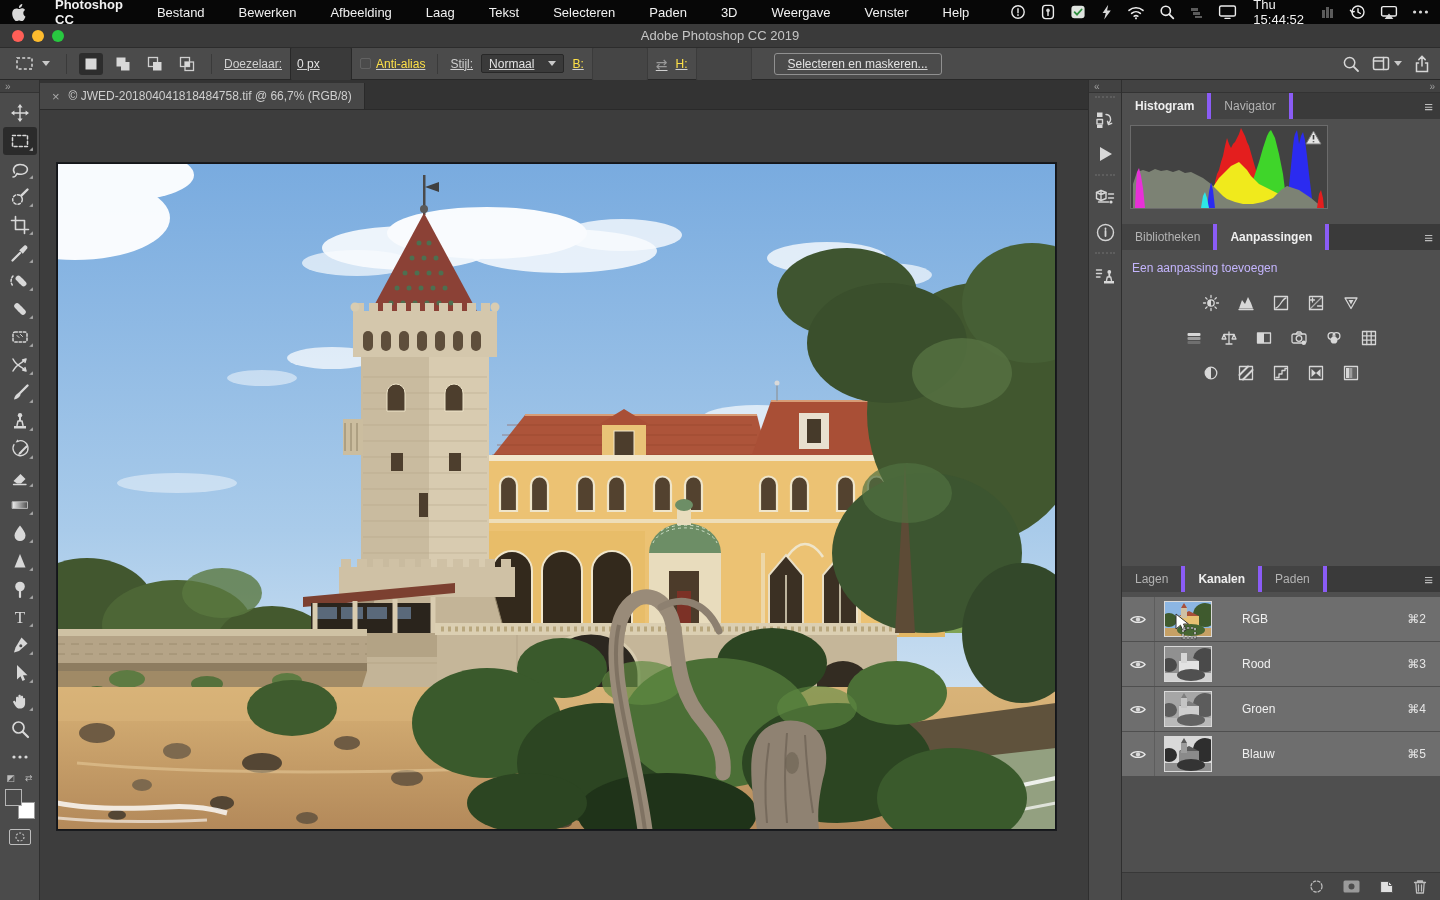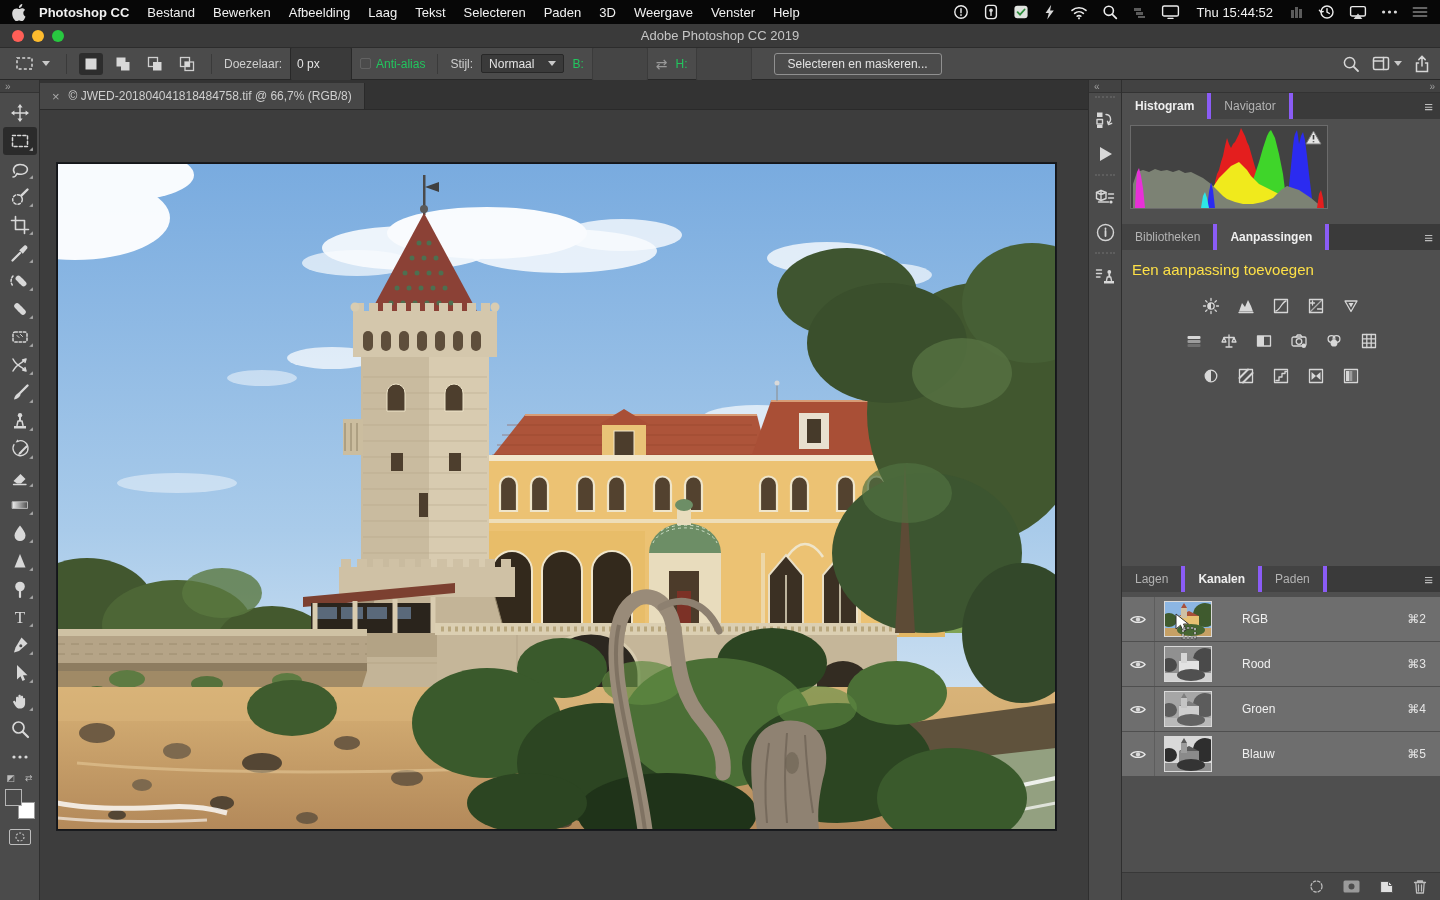--- a/index.html
+++ b/index.html
@@ -3,51 +3,51 @@
 <meta charset="utf-8">
 <style>
   * { margin:0; padding:0; box-sizing:border-box; }
   html,body { width:1440px; height:900px; overflow:hidden; background:#3d3d3d;
     font-family:"Liberation Sans", sans-serif; -webkit-font-smoothing:antialiased; }
   svg { display:block; }
   .f { fill:#d8d8d8; stroke:none; }
 
   
   .menubar { height:24px; background:#070707; color:#f1f1f1; font-size:13px;
-    display:flex; align-items:center; padding:0 12px; gap:0; }
+    display:flex; align-items:center; padding:0 12px; gap:16px; }
   .menubar .apple { margin-right:6px; display:flex; }
   .mi { padding:0 9px; cursor:default; }
   .mi.app { font-weight:bold; padding-left:6px; }
   .mb-spacer { flex:1; }
   .mb-right { display:flex; align-items:center; gap:14px; }
   .mb-right .sic { display:flex; align-items:center; }
   .mb-right .sic svg { stroke:#ececec; fill:none; stroke-width:1.4; stroke-linecap:round; }
   .mb-right .dim { opacity:.4; }
   .clock { font-size:13px; padding:0 2px; }
 
   
   .titlebar { height:24px; background:#3a3a3a; border-bottom:1px solid #2c2c2c; position:relative;
     display:flex; align-items:center; justify-content:center; color:#c6c6c6; font-size:13px; }
   .lights { position:absolute; left:12px; top:0; height:100%; display:flex; align-items:center; gap:8px; }
   .light { width:12px; height:12px; border-radius:50%; }
   .light.r { background:#ff5f57; } .light.y { background:#febc2e; } .light.g { background:#28c840; }
 
   
   .optionsbar { height:32px; background:#4b4b4b; border-bottom:1px solid #282828;
-    display:flex; align-items:center; font-size:12px; color:#cfcfcf; padding:0 10px; gap:8px; }
+    display:flex; align-items:center; font-size:12px; color:#cfcfcf; padding:0 10px; gap:8px;text-decoration:underline; }
   .osep { width:1px; height:20px; background:#3a3a3a; margin:0 4px; }
   .toolpreset { display:flex; align-items:center; gap:6px; padding:2px 4px; }
   .chev { width:0; height:0; border-left:4px solid transparent; border-right:4px solid transparent;
     border-top:5px solid #c9c9c9; }
   .modebtn { width:24px; height:22px; display:flex; align-items:center; justify-content:center; border-radius:3px; }
   .modebtn.sel { background:#2d2d2d; }
   .field { background:#3a3a3a; border:1px solid #282828; border-radius:2px; height:19px;
     display:flex; align-items:center; padding:16px 6px; color:#e3e3e3; min-width:62px; }
   .field.dis { background:#454545; border-color:#3b3b3b; color:#8a8a8a; min-width:56px; }
-  .lbl.dim, .dimtxt { color:#22c55e; }
+  .lbl.dim, .dimtxt { color:#fde047; }
   .cbx { width:11px; height:11px; border:1px solid #777; border-radius:2px; margin-right:5px; opacity:.55; }
   .aa { display:flex; align-items:center; }
   .dropdown { background:#3a3a3a; border:1px solid #282828; border-radius:2px; height:19px;
     display:flex; align-items:center; gap:14px; padding:0 7px; color:#e3e3e3; }
   .swapic { color:#9a9a9a; font-size:14px; }
   .maskbtn { border:1px solid #909090; border-radius:3px; height:22px; padding:0 13px;
     display:flex; align-items:center; color:#e2e2e2; margin-left:14px; }
   .ob-right { margin-left:auto; display:flex; align-items:center; gap:12px; }
   .ob-right svg { stroke:#d6d6d6; fill:none; stroke-width:1.5; stroke-linecap:round; }
 
@@ -102,21 +102,21 @@
   .ptab { padding:0 13px; display:flex; align-items:center; color:#b3b3b3; background:#434343;
     border-right:4px solid #8b5cf6; }
   .ptab.active { background:#4f4f4f; color:#efefef; font-weight:bold; }
   .pmenu { position:absolute; right:8px; top:0; height:100%; display:flex; align-items:center;
     color:#bdbdbd; font-size:15px; letter-spacing:-1px; }
   .pbody { background:#4f4f4f; }
   .histbody { height:105px; padding:6px 0 0 8px; }
   .histbox { width:198px; height:84px; background:#424242; border:1px solid #6b6b6b; position:relative; }
   .histwarn { position:absolute; top:4px; right:5px; }
   .adjbody { height:316px; padding-top:9px; }
-  .addlabel { color:#fde047; font-size:15px; margin:2px 12px 16px 10px; }
+  .addlabel { color:#c4b5fd; font-size:12px; margin:2px 12px 16px 10px; }
   .adjrow { display:flex; justify-content:center; gap:9px; margin-bottom:11px; }
   .ai { width:26px; height:24px; display:flex; align-items:center; justify-content:center; }
   .ai svg { stroke:#d6d6d6; fill:none; stroke-width:1.3; stroke-linecap:round; stroke-linejoin:round; }
   .chanbody { flex:1; display:flex; flex-direction:column; background:#4f4f4f; }
   .chrows { padding-top:5px; }
   .chrow { height:44px; background:#6e6e6e; display:flex; align-items:center; margin-bottom:1px; position:relative; }
   .eyecell { width:33px; align-self:stretch; display:flex; align-items:center; justify-content:center;
     border-right:1px solid #5d5d5d; }
   .eyecell svg { stroke:#e8e8e8; fill:none; stroke-width:1.2; }
   .thumb { width:48px; height:36px; border:1px solid #d9d9d9; margin-left:9px; background:#888; }

